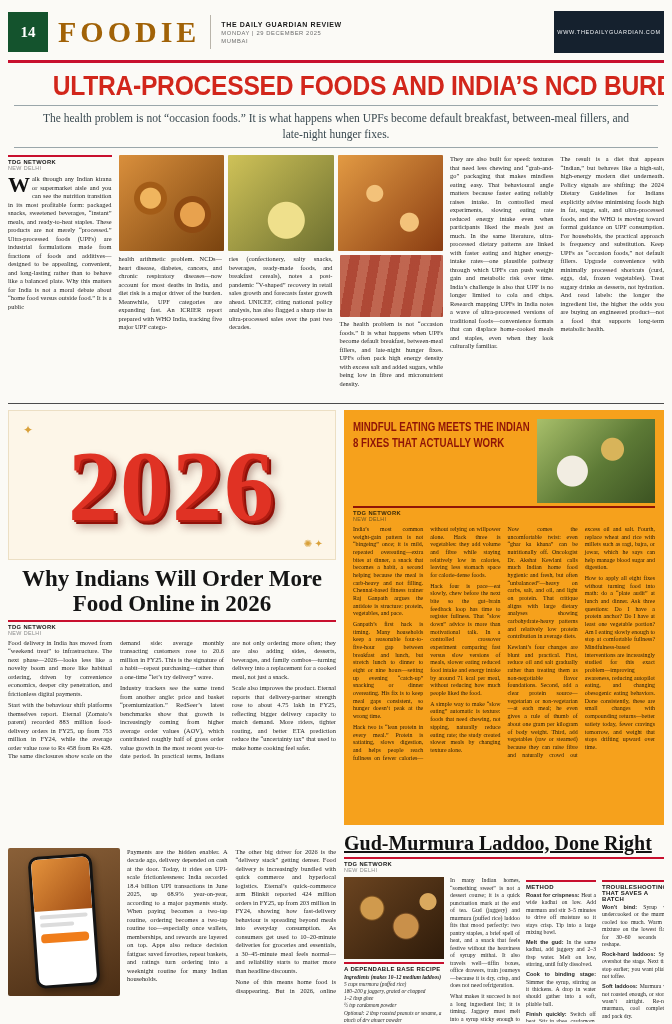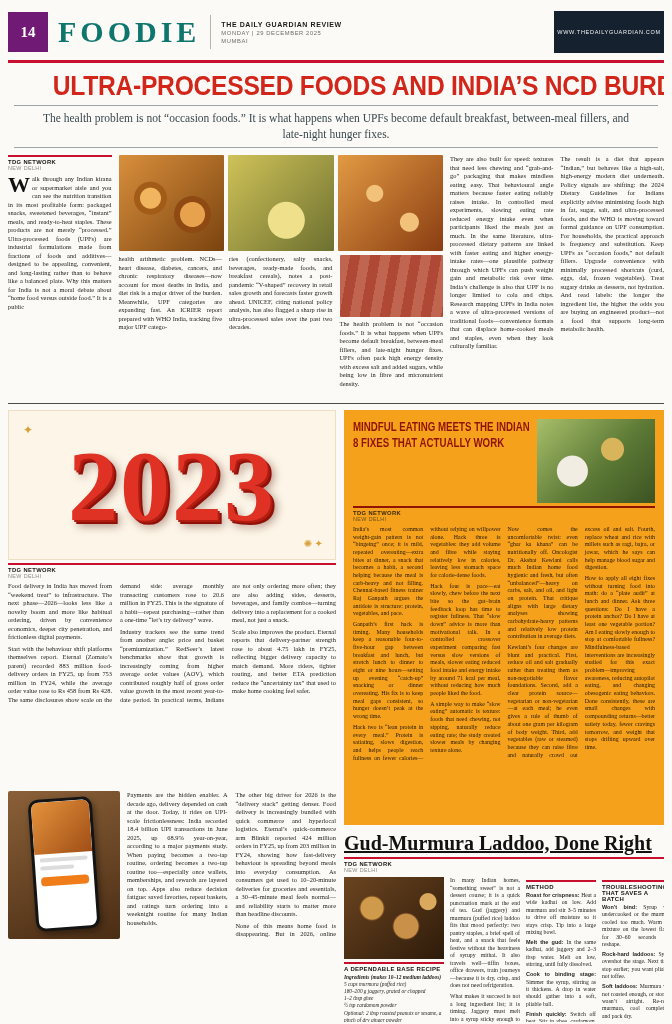--- a/index.html
+++ b/index.html
@@ -2,23 +2,23 @@
 <html><head>
 <meta charset="utf-8">
 <style>
   * { margin:0; padding:0; box-sizing:border-box; }
   html,body { width:672px; background:#dedbd4; }
   body { font-family:"Liberation Serif", serif; }
   .page { position:relative; width:672px; height:1024px; margin:0 auto; background:#fbfaf6; padding:8px; overflow:hidden; }
 
   
   .masthead { display:flex; align-items:center; gap:10px; height:48px; }
-  .page-num { width:40px; height:40px; background:#701a75; color:#fff; display:flex; align-items:center; justify-content:center;
+  .page-num { width:40px; height:40px; background:#14532d; color:#fff; display:flex; align-items:center; justify-content:center;
               font:bold 15px "Liberation Serif", serif; }
-  .masthead-title { font:bold 30px "Liberation Serif", serif; color:#0f766e; letter-spacing:4px; }
+  .masthead-title { font:bold 30px "Liberation Serif", serif; color:#a16207; letter-spacing:4px; }
   .vrule { width:1px; height:34px; background:#b9b4aa; }
   .pub-block { display:flex; flex-direction:column; gap:2px; }
   .pub-name { font:bold 7px "Liberation Sans", sans-serif; letter-spacing:.6px; color:#1b1b1b; }
   .pub-date, .pub-city { font:5.8px "Liberation Sans", sans-serif; letter-spacing:.6px; color:#6d6d6d; }
   .head-spacer { flex:1; }
   .site-box { width:110px; height:42px; background:#15212e; display:flex; align-items:center; justify-content:center; padding:4px; }
   .site-box span { font:5.5px "Liberation Sans", sans-serif; color:#eef1f4; letter-spacing:.7px; text-align:center; }
   .rule-red { height:3px; background:#c8102e; margin:4px 0 0; }
 
   
@@ -177,22 +177,23 @@
       </div>
     </div>
   </section>
 
   <div class="hr"></div>
 
   <div class="middle">
 
     <section class="left-stack">
       <div class="year-card">
-        <div class="year-text">2023</div>
-      </div>
+        <div class="year-text">2026</div>
+      </div>
+      <h2 class="online-headline">Why Indians Will Order More Food Online in 2026</h2>
       <div class="byline online-byline">
         <span class="by-name">TDG NETWORK</span>
         <span class="by-place">NEW DELHI</span>
       </div>
       <div class="online-body1">
         <p>Food delivery in India has moved from “weekend treat” to infrastructure. The next phase—2026—looks less like a novelty boom and more like habitual ordering, driven by convenience economics, deeper city penetration, and frictionless digital payments.</p>
         <p>Start with the behaviour shift platforms themselves report. Eternal (Zomato’s parent) recorded 883 million food-delivery orders in FY25, up from 753 million in FY24, while the average order value rose to Rs 458 from Rs 428. The same disclosures show scale on the demand side: average monthly transacting customers rose to 20.6 million in FY25. This is the signature of a habit—repeat purchasing—rather than a one-time “let’s try delivery” wave.</p>
         <p>Industry trackers see the same trend from another angle: price and basket “premiumization.” RedSeer’s latest benchmarks show that growth is increasingly coming from higher average order values (AOV), which contributed roughly half of gross order value growth in the most recent year-to-date period. In practical terms, Indians are not only ordering more often; they are also adding sides, desserts, beverages, and family combos—turning delivery into a replacement for a cooked meal, not just a snack.</p>
         <p>Scale also improves the product. Eternal reports that delivery-partner strength rose to about 4.75 lakh in FY25, reflecting bigger delivery capacity to match demand. More riders, tighter routing, and better ETA prediction reduce the “uncertainty tax” that used to make home cooking feel safer.</p>
       </div>

